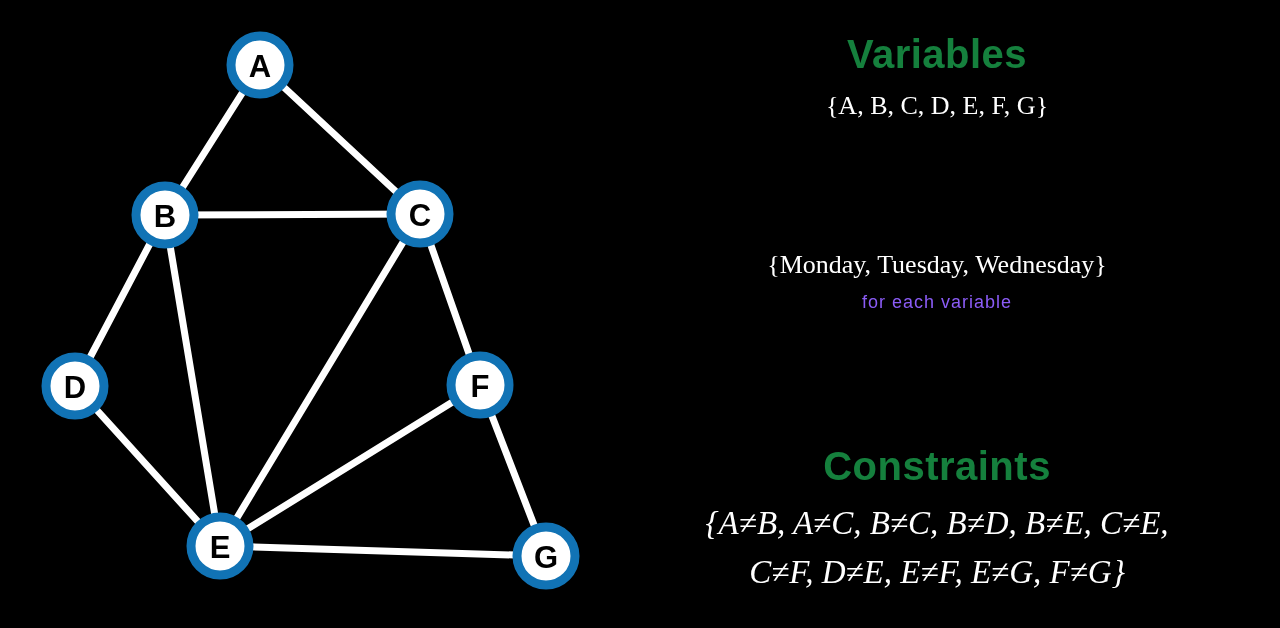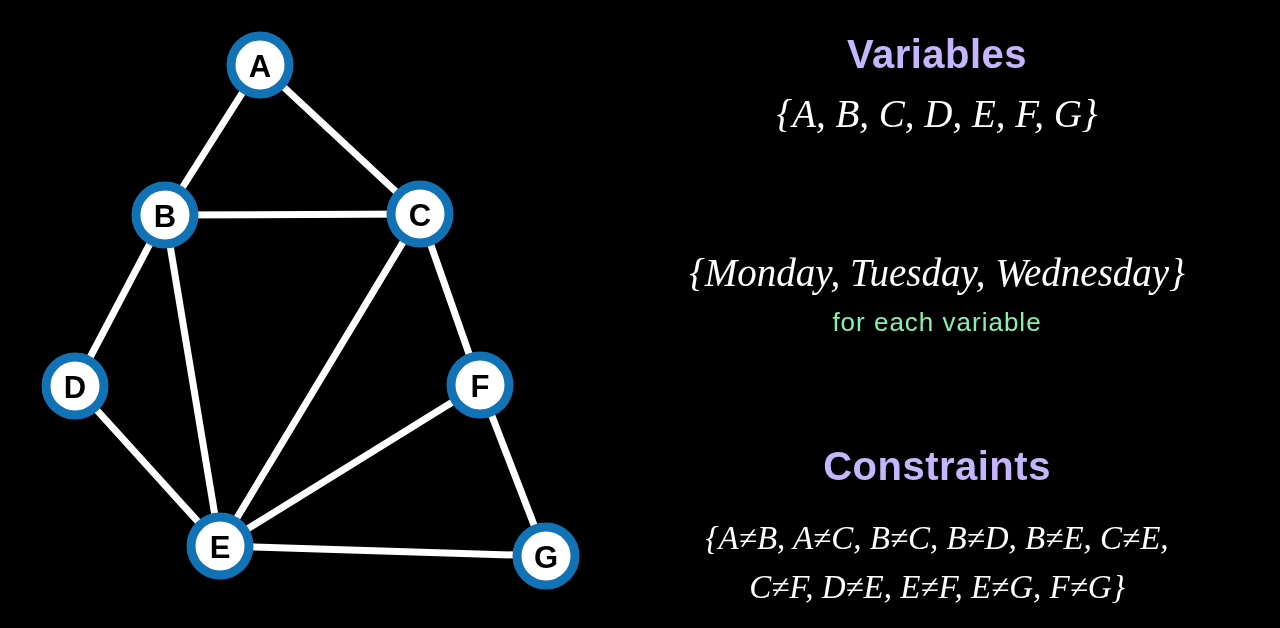--- a/index.html
+++ b/index.html
@@ -49,47 +49,46 @@
   .section { position: absolute; width: 100%; }
   .section-variables   { top: 32px; }
   .section-domains     { top: 236px; }
   .section-constraints { top: 444px; }
 
   .section-title {
     font-family: "Liberation Sans", sans-serif;
     font-weight: 700;
     font-size: 40px;
     letter-spacing: 0.5px;
-    color: #c4b5fd;
+    color: #15803d;
   }
   .math {
     font-family: "Liberation Serif", "DejaVu Serif", serif;
-    font-style: italic;
-    font-size: 39px;
+    font-size: 26px;
     color: #fff;
     margin-top: 14px;
     white-space: nowrap;
   }
   .note {
     font-family: "Liberation Sans", sans-serif;
     font-weight: 300;
-    font-size: 26px;
+    font-size: 18px;
     letter-spacing: 1px;
-    color: #86efac;
+    color: #8b5cf6;
     margin-top: 12px;
   }
   .constraints-line {
     font-family: "Liberation Serif", "DejaVu Serif", serif;
     font-style: italic;
     font-size: 33px;
     line-height: 49px;
     color: #fff;
     white-space: nowrap;
   }
-  .constraints-block { margin-top: 25px; }
+  .constraints-block { margin-top: 10px; }
 </style>
 </head>
 <body>
 
 <div class="stage">
 
   <svg class="graph" viewBox="0 0 1280 628" xmlns="http://www.w3.org/2000/svg">
       <line x1="260" y1="65" x2="165" y2="215" class="edge"></line>
       <line x1="260" y1="65" x2="420" y2="214" class="edge"></line>
       <line x1="165" y1="215" x2="420" y2="214" class="edge"></line>

